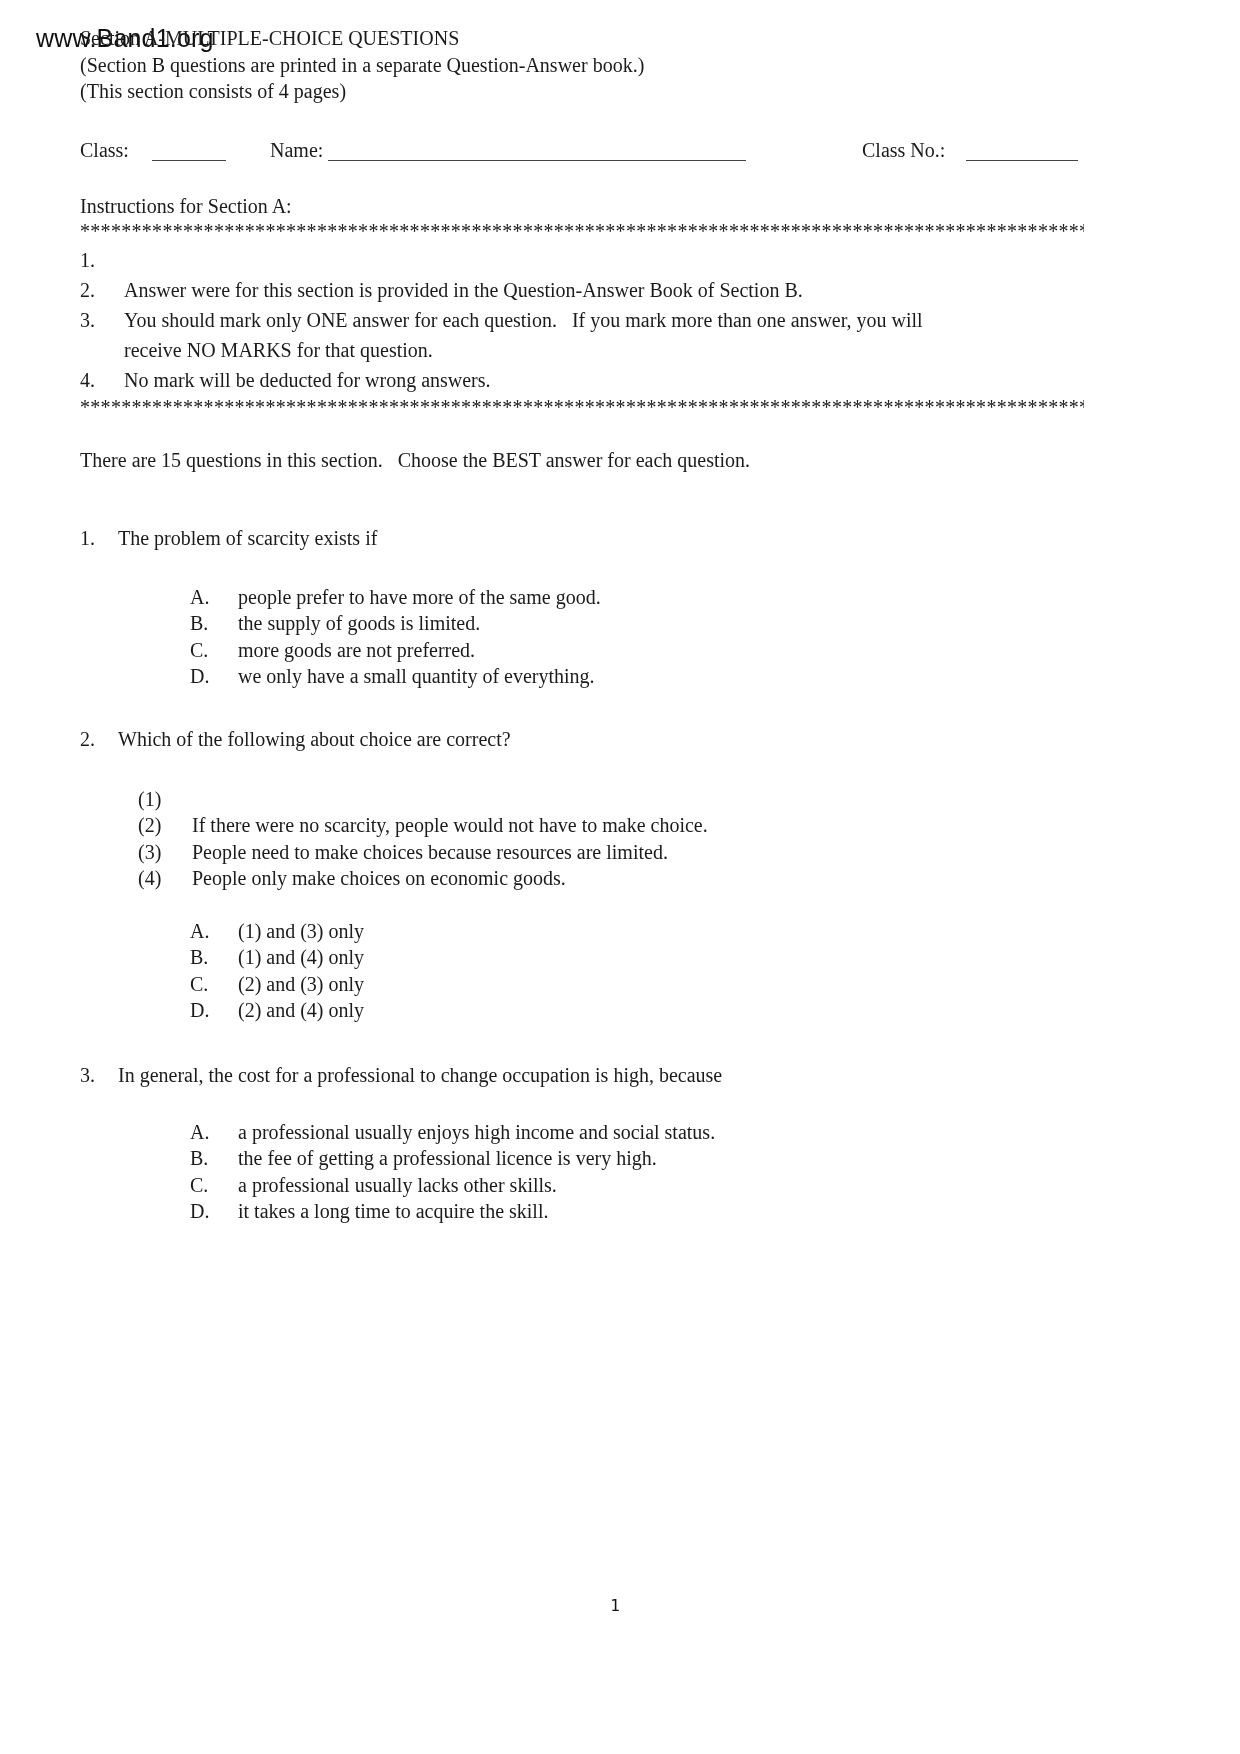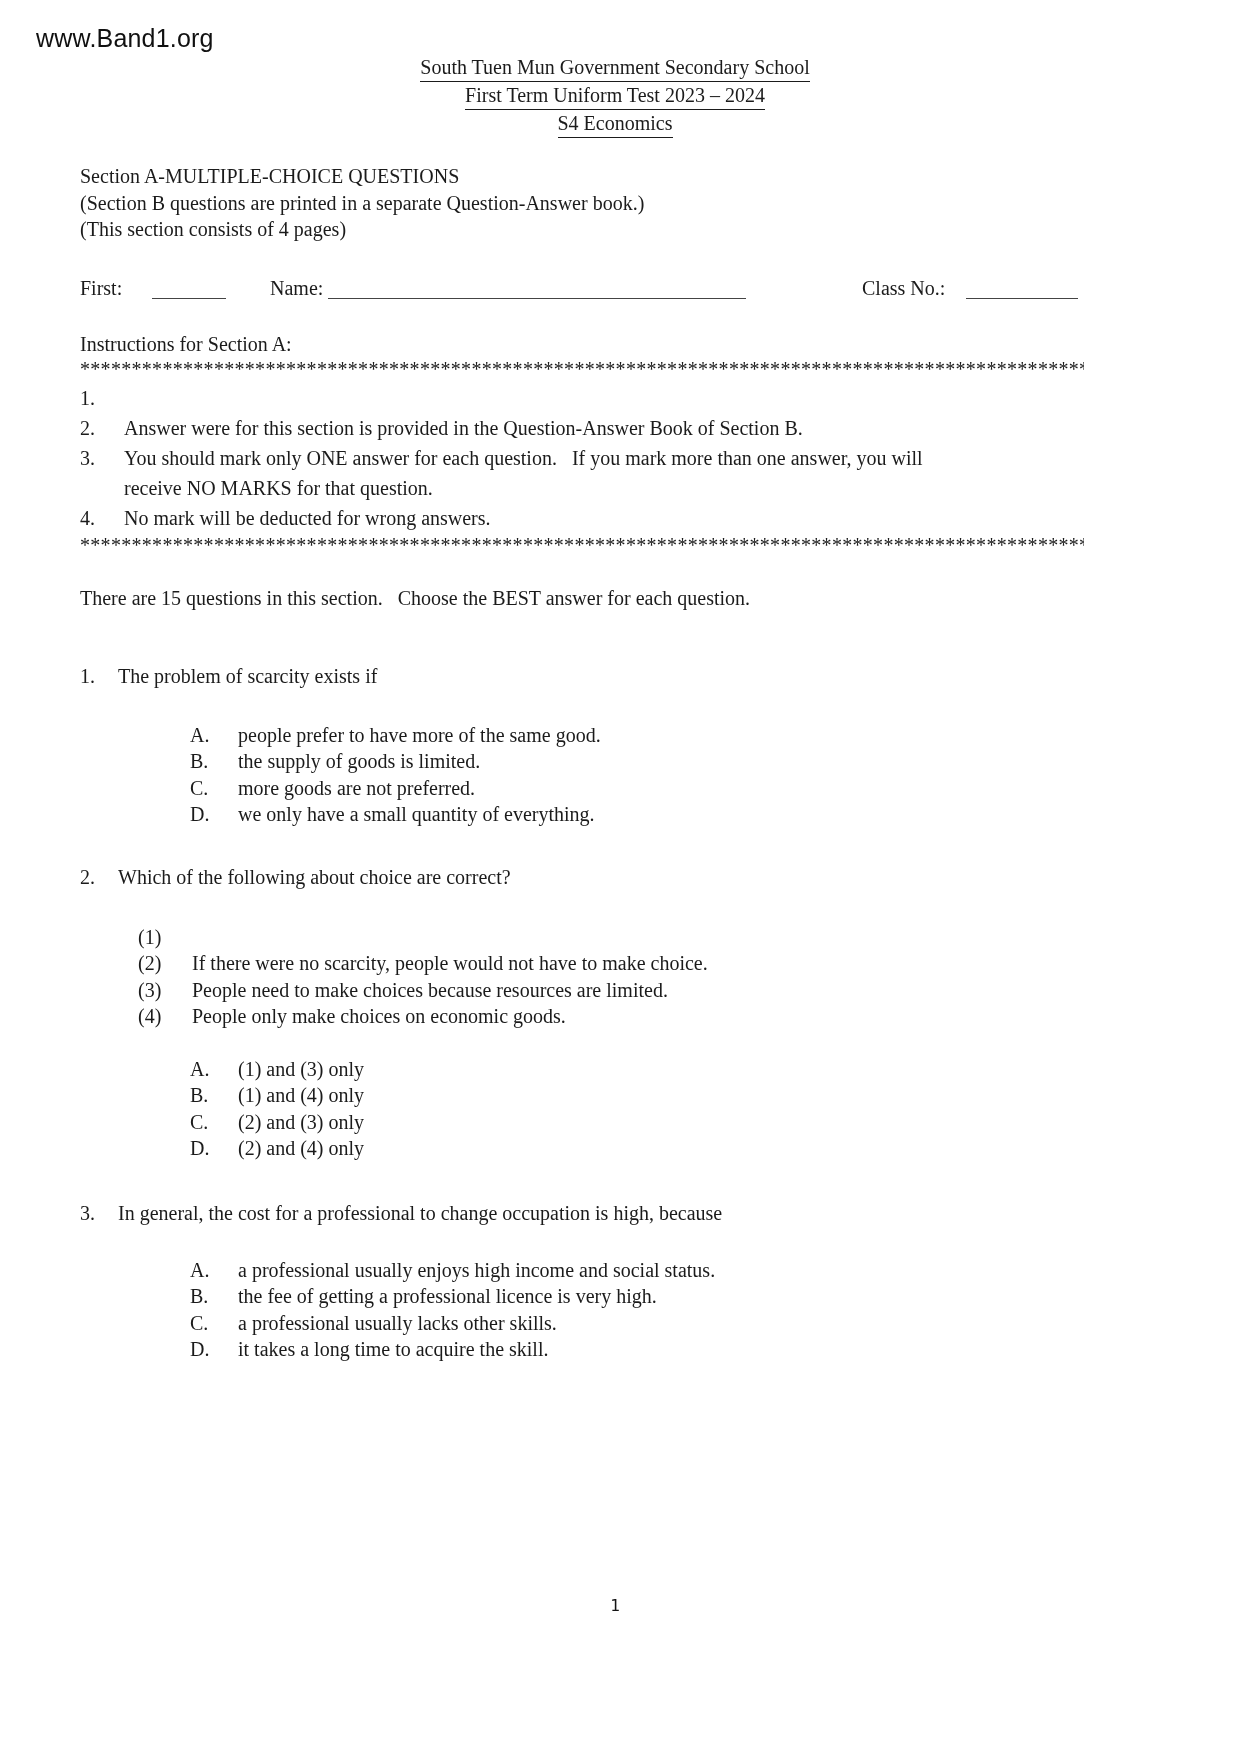--- a/index.html
+++ b/index.html
@@ -88,35 +88,30 @@
 </style>
 </head>
 <body>
 
 <div class="page">
 
   <div class="watermark">www.Band1.org</div>
 
   <div class="content">
 
-    <div class="doc-header">
-      <div><span class="u">South Tuen Mun Government Secondary School</span></div>
-      <div><span class="u">First Term Uniform Test 2023 – 2024</span></div>
-      <div><span class="u">S4 Economics</span></div>
-    </div>
 
     <div class="section-head">
       <div>Section A-MULTIPLE-CHOICE QUESTIONS</div>
       <div>(Section B questions are printed in a separate Question-Answer book.)</div>
       <div>(This section consists of 4 pages)</div>
     </div>
 
 
     <div class="fields-row">
-      <span class="lbl lbl-class">First:</span>
+      <span class="lbl lbl-class">Class:</span>
       <span class="blank blank-class"></span>
       <span class="lbl lbl-name">Name:</span>
       <span class="blank blank-name"></span>
       <span class="lbl lbl-classno">Class No.:</span>
       <span class="blank blank-classno"></span>
     </div>
 
     <div class="ins-heading">Instructions for Section A:</div>
 
     <div class="stars-line">************************************************************************************************************************</div>

